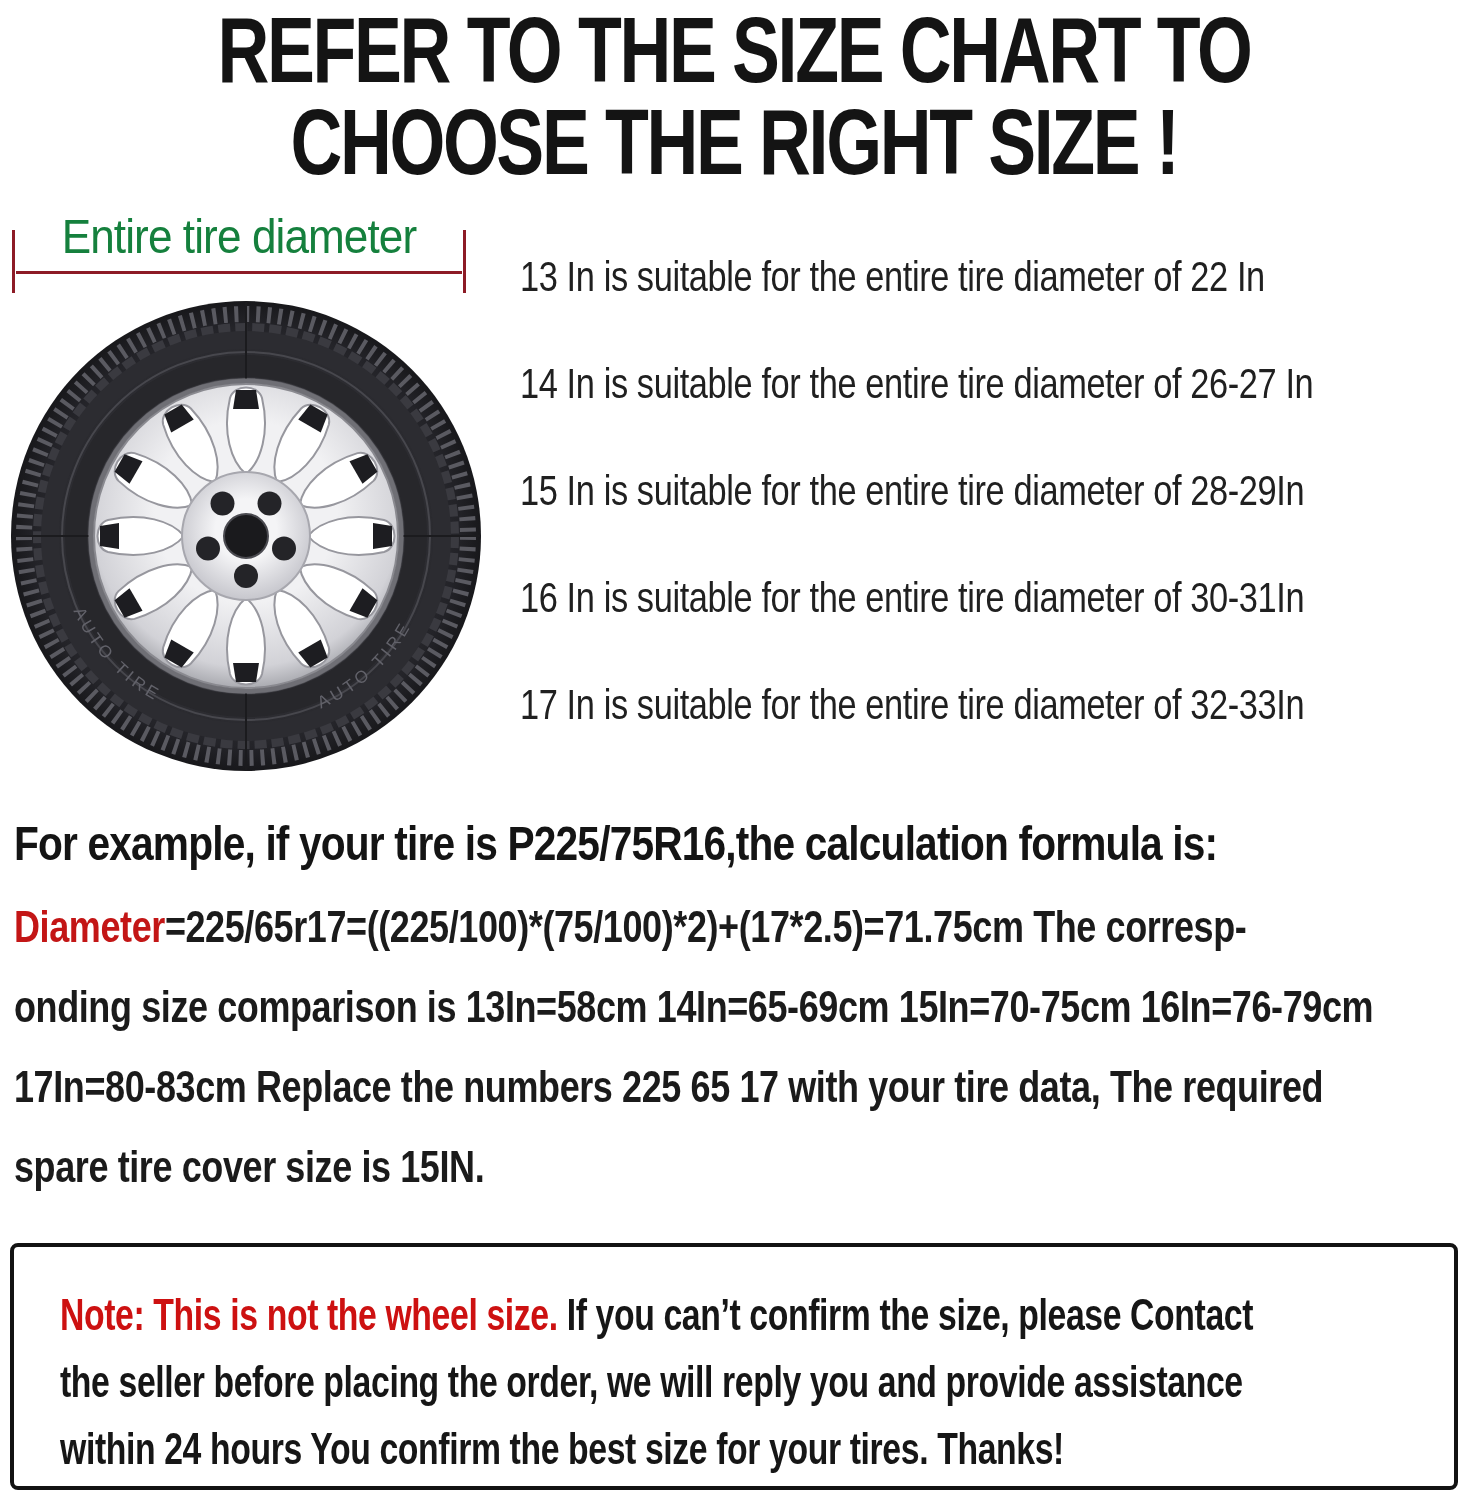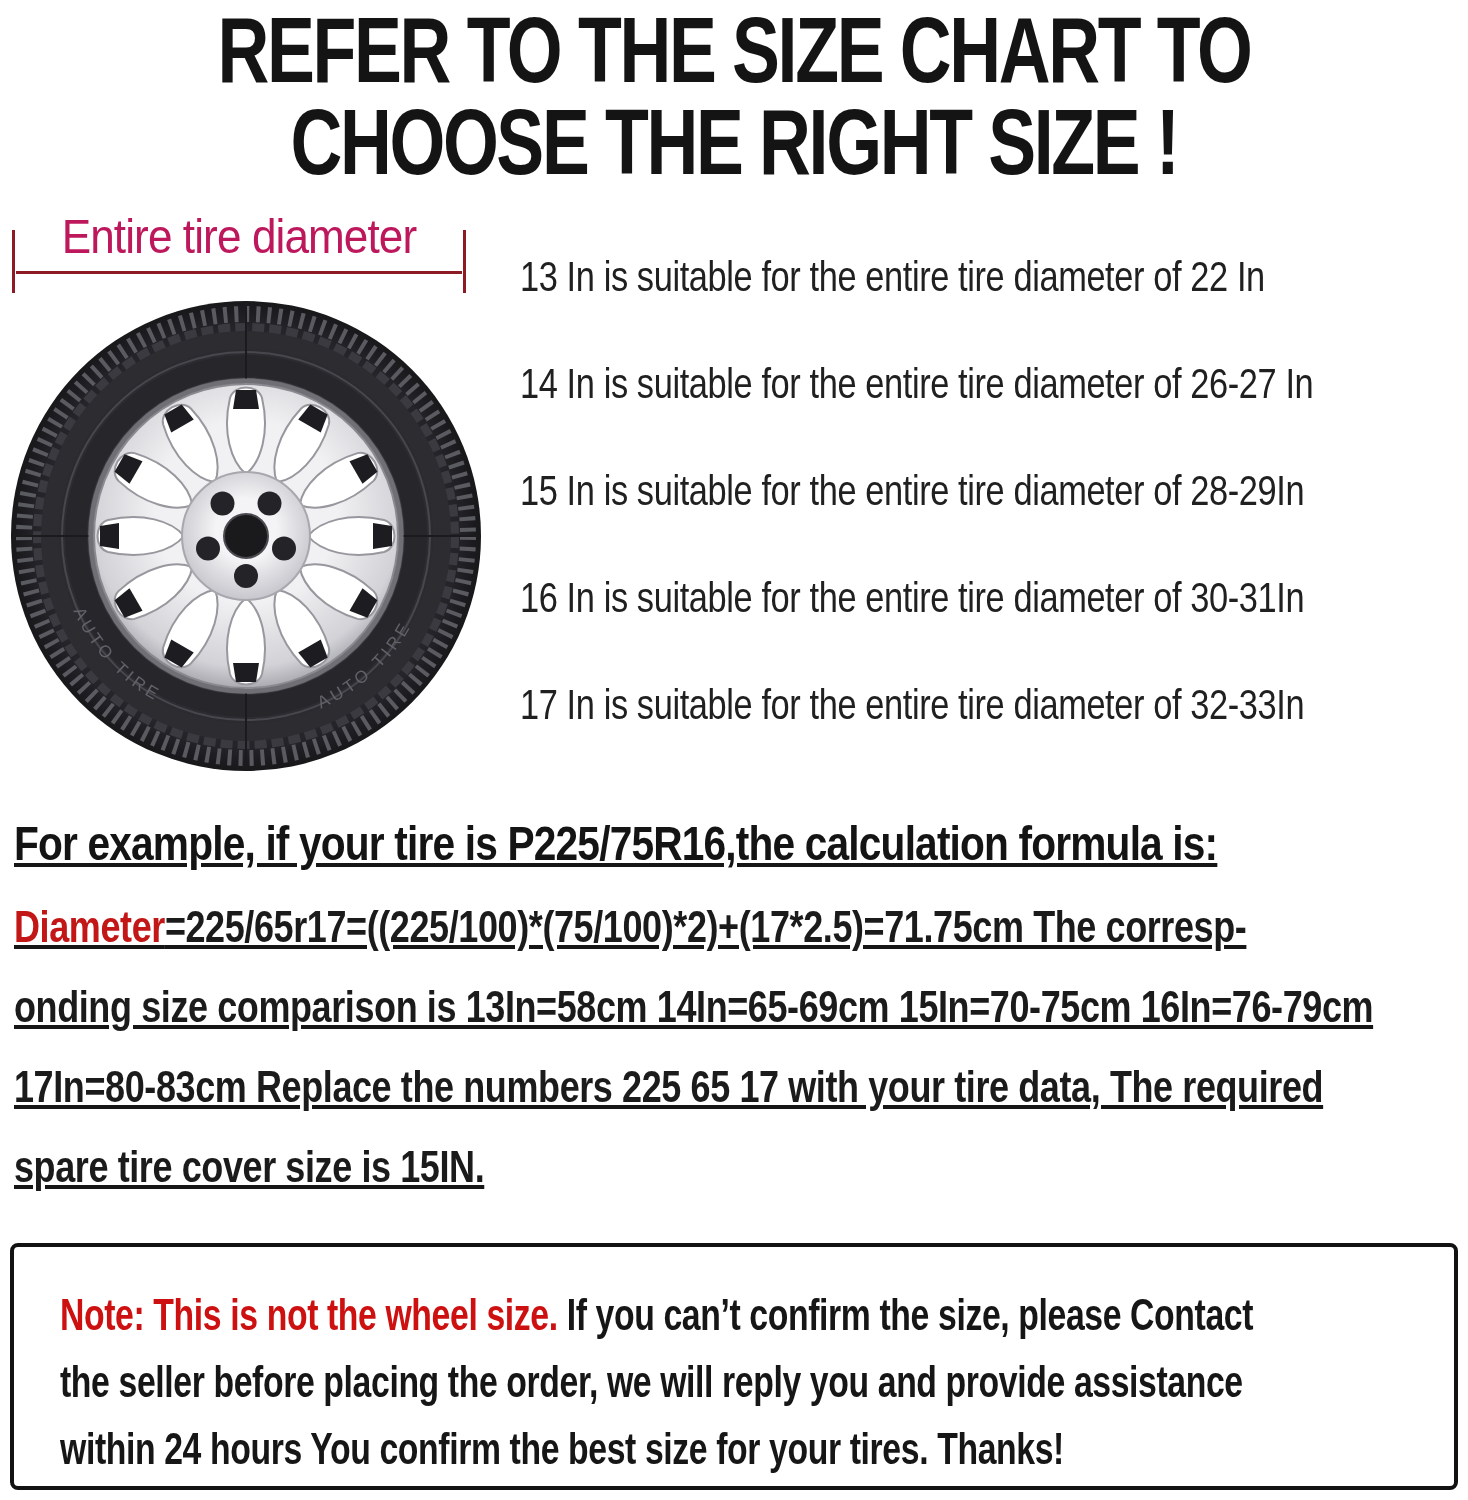--- a/index.html
+++ b/index.html
@@ -7,38 +7,38 @@
     position:relative;width:1468px;height:1500px;background:#ffffff;overflow:hidden;
     font-family:"Liberation Sans", sans-serif;color:#161616;
   }
   
   .title{
     position:absolute;top:4px;left:0;width:1468px;text-align:center;
     font-weight:700;font-size:92px;line-height:92px;letter-spacing:-3px;color:#141414;
     transform:scaleX(0.78);transform-origin:50% 0;white-space:nowrap;
   }
   
-  .diagram-label{position:absolute;left:12px;top:210px;width:454px;height:84px;color:#be185d;}
+  .diagram-label{position:absolute;left:12px;top:210px;width:454px;height:84px;color:#15803d;}
   .diagram-label .lbl-text{
     position:relative;z-index:2;text-align:center;font-size:49px;line-height:52px;
     letter-spacing:-1px;transform:scaleX(0.9);transform-origin:50% 0;white-space:nowrap;
   }
   .bracket{position:absolute;left:0;right:0;top:20px;height:63px;
     border-left:3px solid #8d1b26;border-right:3px solid #8d1b26;}
   .bracket-line{position:absolute;left:1px;right:1px;top:41px;height:0;border-top:3px solid #8d1b26;}
   
   .tire{position:absolute;left:10px;top:300px;}
   
   .size-list{position:absolute;left:520px;top:252px;}
   .size-row{
     font-size:43px;line-height:48px;color:#202020;white-space:nowrap;
     transform:scaleX(0.80);transform-origin:0 0;margin-bottom:59px;letter-spacing:-0.5px;
   }
   
-  .example{position:absolute;left:14px;top:816px;width:1448px;text-decoration:underline;}
+  .example{position:absolute;left:14px;top:816px;width:1448px;}
   .example-intro{
     font-size:49px;font-weight:700;line-height:54px;white-space:nowrap;color:#141414;
     transform:scaleX(0.83);transform-origin:0 0;margin-bottom:34px;letter-spacing:-1px;
   }
   .example-line{
     font-size:45px;font-weight:700;line-height:46px;white-space:nowrap;color:#1b1b1b;
     transform:scaleX(0.80);transform-origin:0 0;margin-bottom:34px;letter-spacing:-0.5px;
   }
   .red-diameter{color:#c31616;}
   

